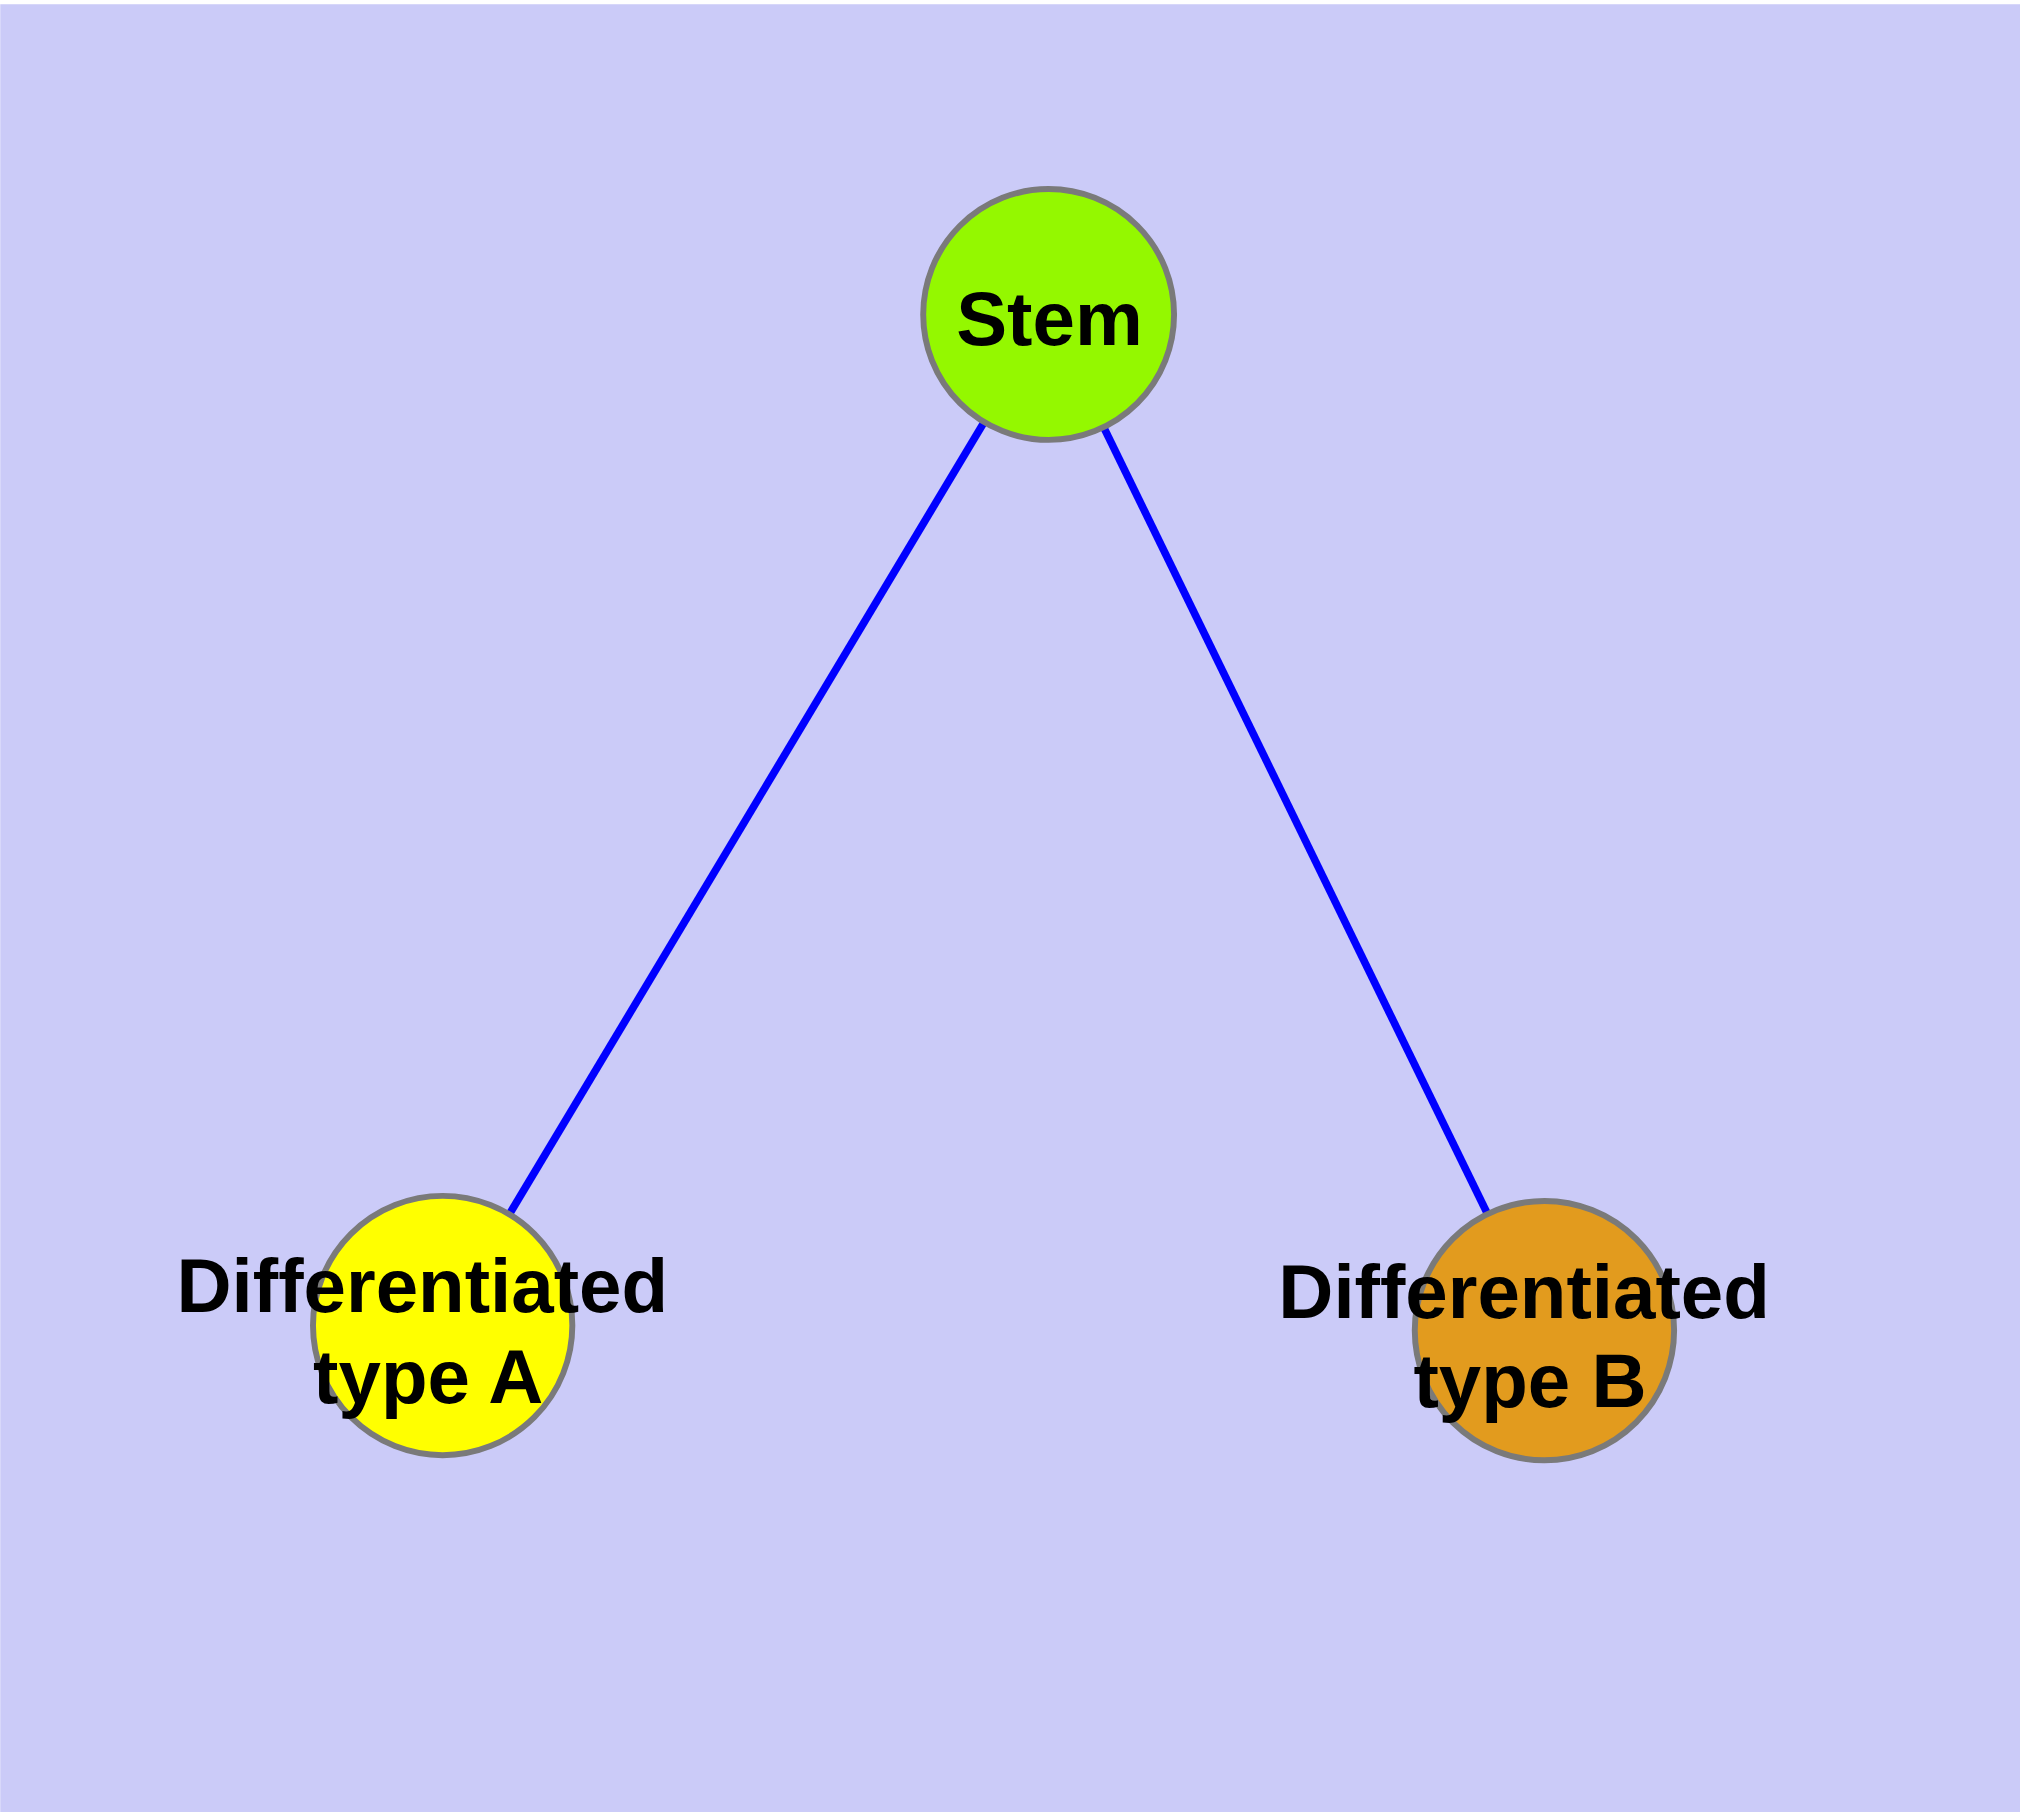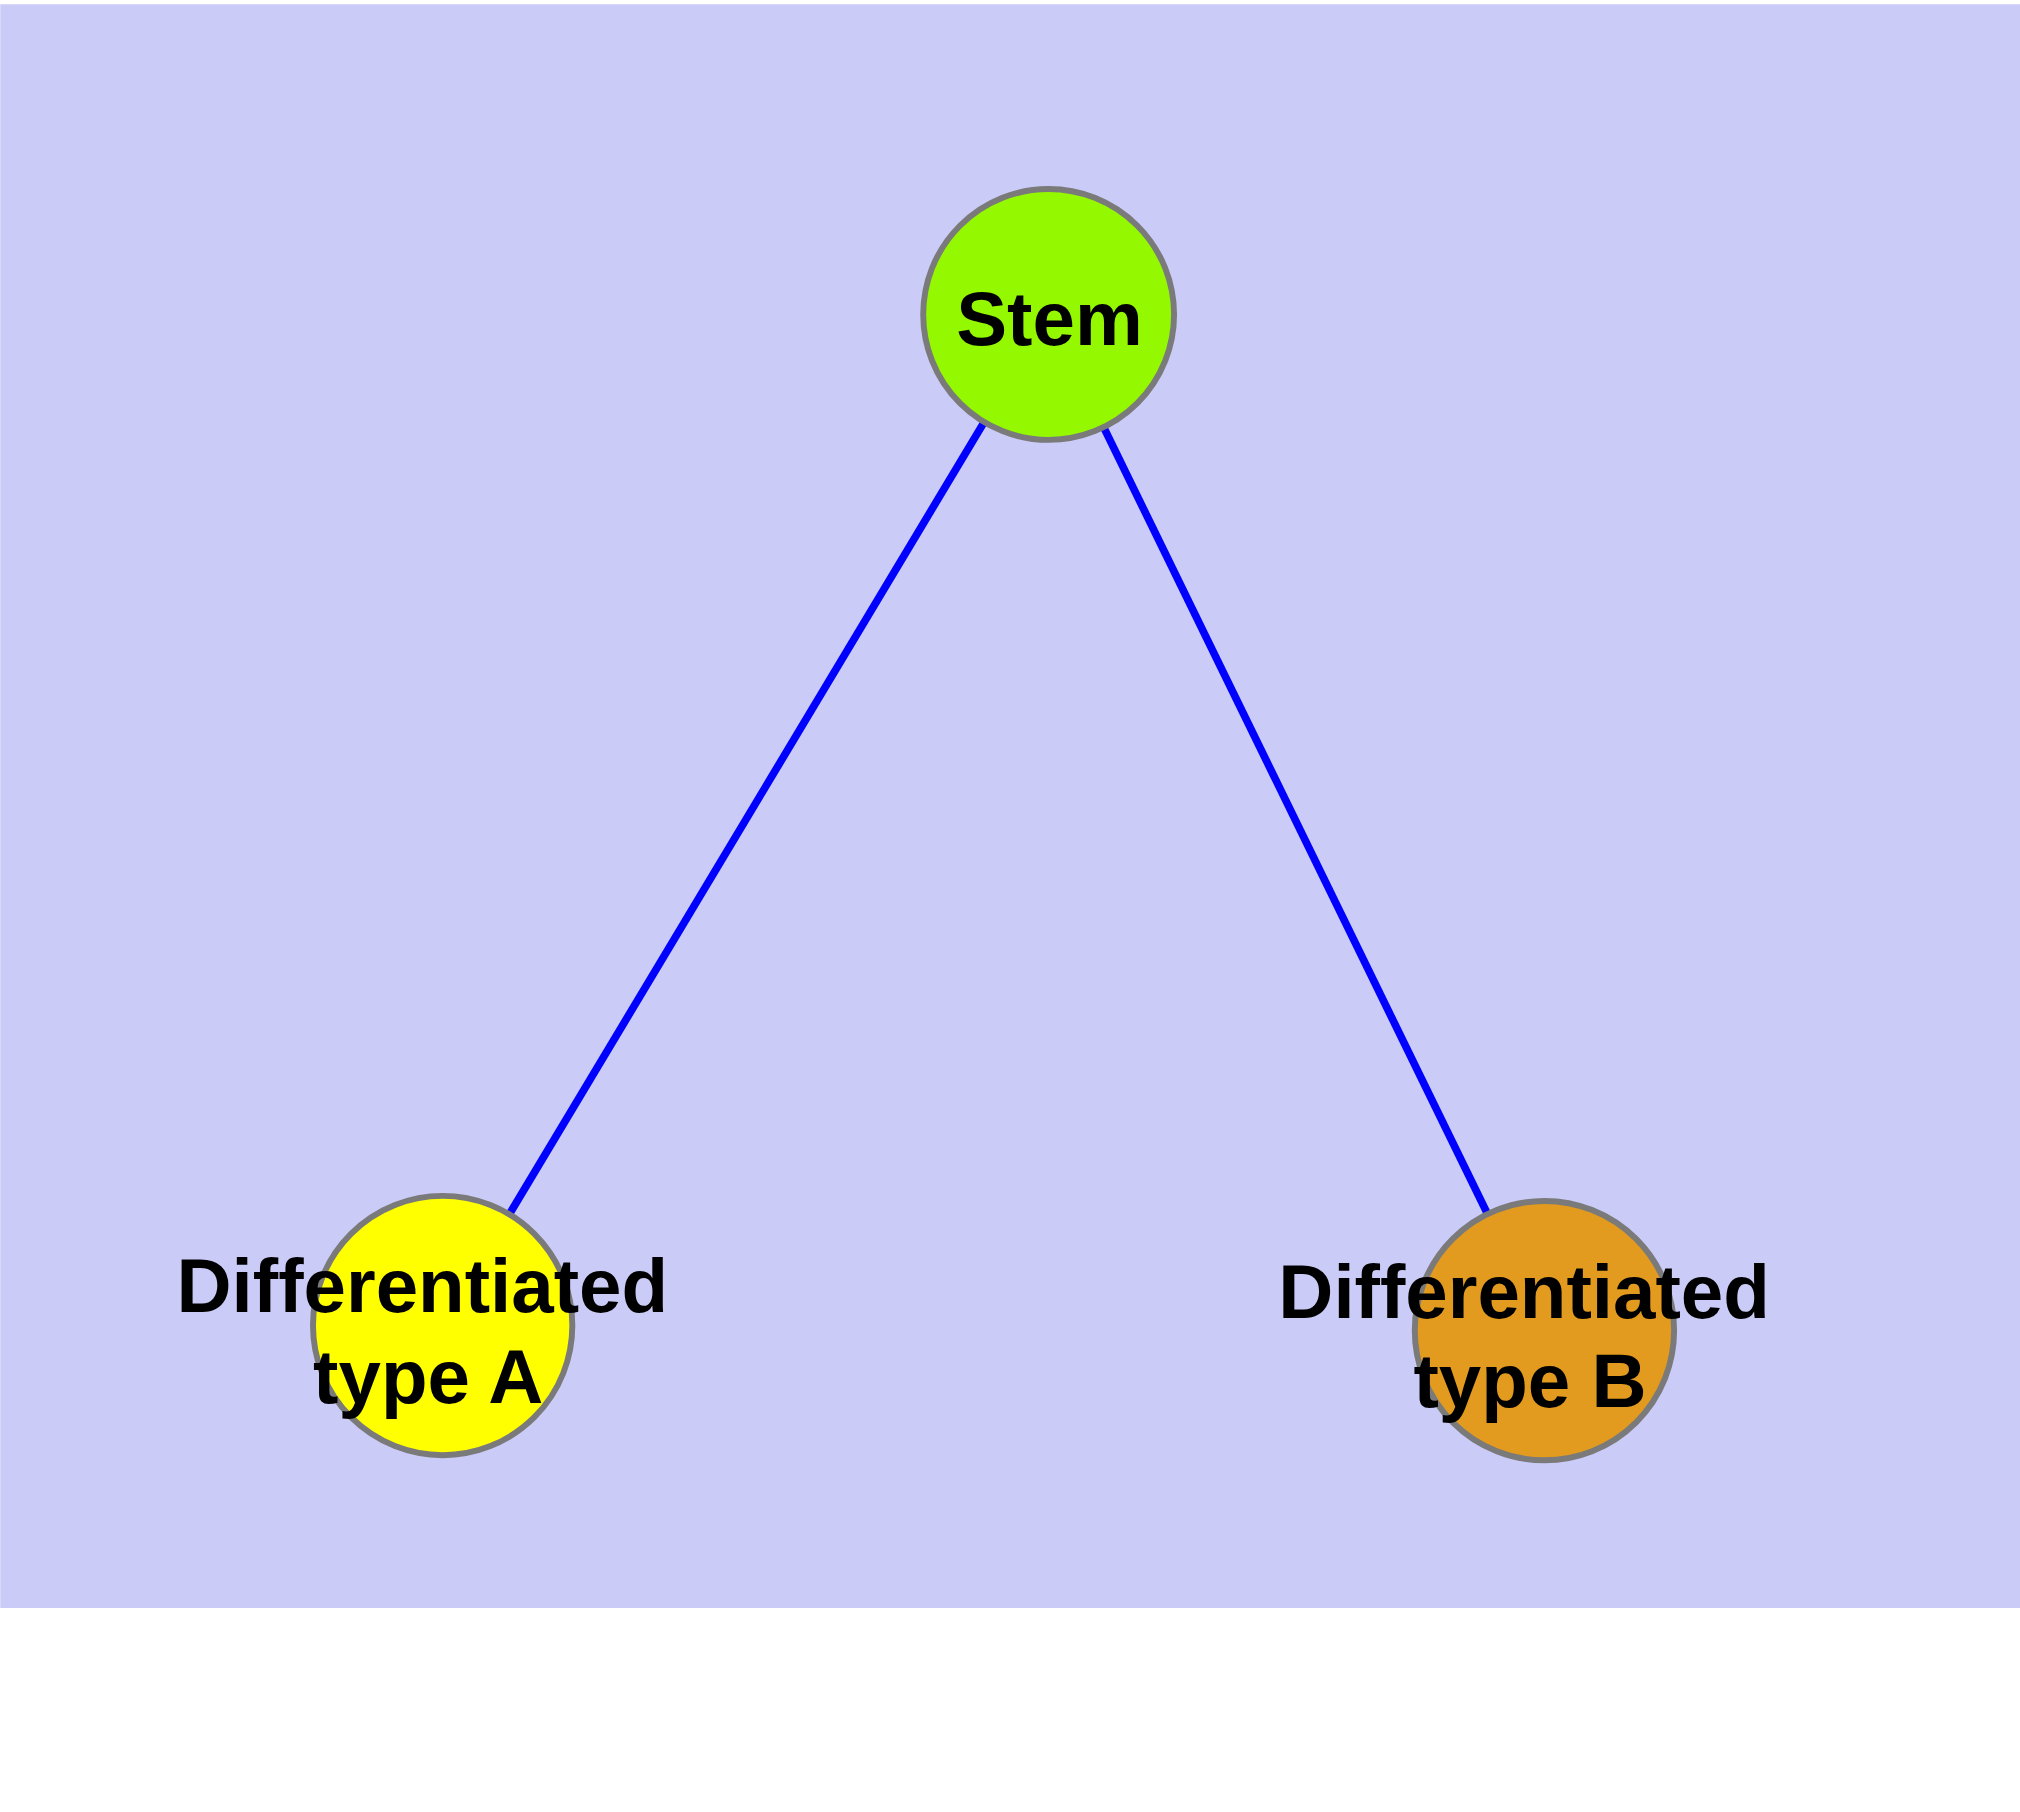--- a/index.html
+++ b/index.html
@@ -3,21 +3,21 @@
 <meta charset="utf-8">
 <style>
   html, body {
     margin: 0;
     padding: 0;
     background: #ffffff;
   }
   .stage {
     position: relative;
     width: 2021px;
-    height: 1608px;
+    height: 1812px;
     overflow: hidden;
     font-family: "Liberation Sans", sans-serif;
   }
   .stage svg {
     position: absolute;
     left: 0;
     top: 0;
     display: block;
   }
   .edge {

